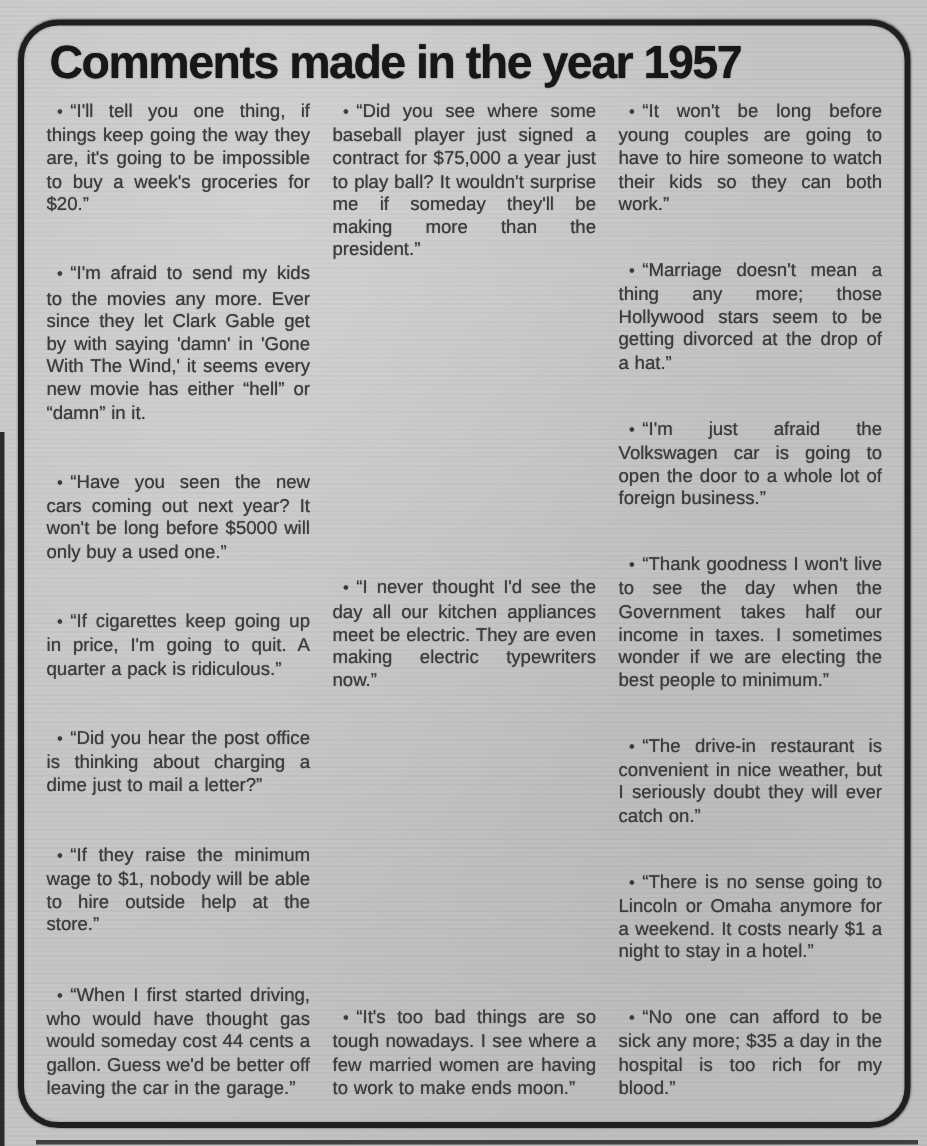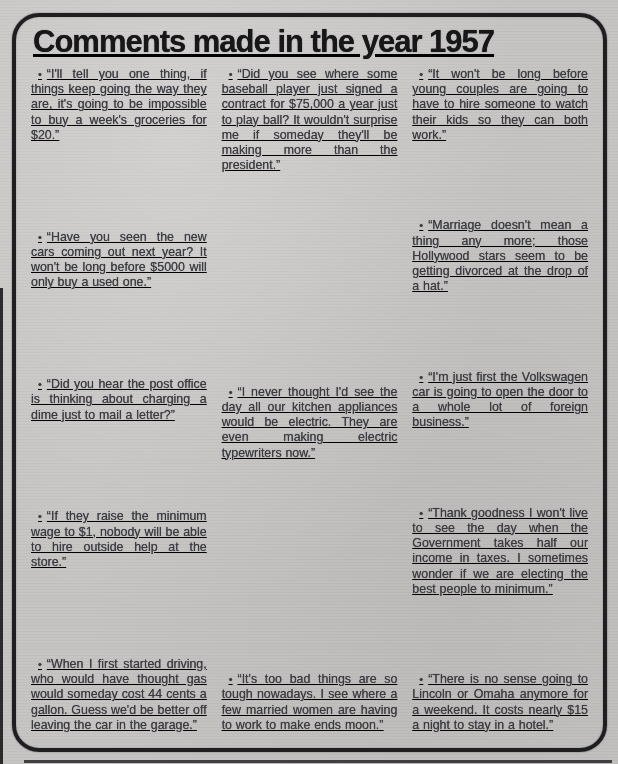--- a/index.html
+++ b/index.html
@@ -37,21 +37,20 @@
   .frame{
     position:absolute;
     left:12px;top:13px;right:11px;bottom:12px;
     border:4px solid var(--frame);
     border-radius:27px;
     box-shadow:0 0 1.5px rgba(0,0,0,0.6), inset 0 0 1.5px rgba(0,0,0,0.4);
     padding:7px 15px 15px 15px;
     box-sizing:border-box;
     display:flex;
     flex-direction:column;
-    text-decoration:underline;
   }
   h1.title{
     margin:0 0 7px 2px;
     font-size:31px;
     line-height:36px;
     font-weight:700;
     letter-spacing:-1px;
     color:var(--title-ink);
     text-shadow:0 0 0.8px rgba(10,10,12,0.85);
     white-space:nowrap;
@@ -91,35 +90,39 @@
   <div class="edge-line"></div>
   <div class="bottom-line"></div>
 
   <div class="frame">
     <h1 class="title">Comments made in the year 1957</h1>
 
     <div class="cols">
 
       <div class="col">
         <p class="quote"><span class="bullet">•</span><span>“I'll tell you one thing, if things keep going the way they are, it's going to be impossible to buy a week's groceries for $20.”</span></p>
+        <p class="quote"><span class="bullet">•</span><span>“I'm afraid to send my kids to the movies any more. Ever since they let Clark Gable get by with saying 'damn' in 'Gone With The Wind,' it seems every new movie has either “hell” or “damn” in it.</span></p>
         <p class="quote"><span class="bullet">•</span><span>“Have you seen the new cars coming out next year? It won't be long before $5000 will only buy a used one.”</span></p>
+        <p class="quote"><span class="bullet">•</span><span>“If cigarettes keep going up in price, I'm going to quit. A quarter a pack is ridiculous.”</span></p>
         <p class="quote"><span class="bullet">•</span><span>“Did you hear the post office is thinking about charging a dime just to mail a letter?”</span></p>
         <p class="quote"><span class="bullet">•</span><span>“If they raise the minimum wage to $1, nobody will be able to hire outside help at the store.”</span></p>
         <p class="quote"><span class="bullet">•</span><span>“When I first started driving, who would have thought gas would someday cost 44 cents a gallon. Guess we'd be better off leaving the car in the garage.”</span></p>
       </div>
 
       <div class="col">
         <p class="quote"><span class="bullet">•</span><span>“Did you see where some baseball player just signed a contract for $75,000 a year just to play ball? It wouldn't surprise me if someday they'll be making more than the president.”</span></p>
-        <p class="quote"><span class="bullet">•</span><span>“I never thought I'd see the day all our kitchen appliances would be electric. They are even making electric typewriters now.”</span></p>
+        <p class="quote"><span class="bullet">•</span><span>“I never thought I'd see the day all our kitchen appliances meet be electric. They are even making electric typewriters now.”</span></p>
         <p class="quote"><span class="bullet">•</span><span>“It's too bad things are so tough nowadays. I see where a few married women are having to work to make ends moon.”</span></p>
       </div>
 
       <div class="col">
         <p class="quote"><span class="bullet">•</span><span>“It won't be long before young couples are going to have to hire someone to watch their kids so they can both work.”</span></p>
         <p class="quote"><span class="bullet">•</span><span>“Marriage doesn't mean a thing any more; those Hollywood stars seem to be getting divorced at the drop of a hat.”</span></p>
-        <p class="quote"><span class="bullet">•</span><span>“I'm just first the Volkswagen car is going to open the door to a whole lot of foreign business.”</span></p>
+        <p class="quote"><span class="bullet">•</span><span>“I'm just afraid the Volkswagen car is going to open the door to a whole lot of foreign business.”</span></p>
         <p class="quote"><span class="bullet">•</span><span>“Thank goodness I won't live to see the day when the Government takes half our income in taxes. I sometimes wonder if we are electing the best people to minimum.”</span></p>
-        <p class="quote"><span class="bullet">•</span><span>“There is no sense going to Lincoln or Omaha anymore for a weekend. It costs nearly $15 a night to stay in a hotel.”</span></p>
+        <p class="quote"><span class="bullet">•</span><span>“The drive-in restaurant is convenient in nice weather, but I seriously doubt they will ever catch on.”</span></p>
+        <p class="quote"><span class="bullet">•</span><span>“There is no sense going to Lincoln or Omaha anymore for a weekend. It costs nearly $1 a night to stay in a hotel.”</span></p>
+        <p class="quote"><span class="bullet">•</span><span>“No one can afford to be sick any more; $35 a day in the hospital is too rich for my blood.”</span></p>
       </div>
 
     </div>
   </div>
 </div>
 
 </body></html>

